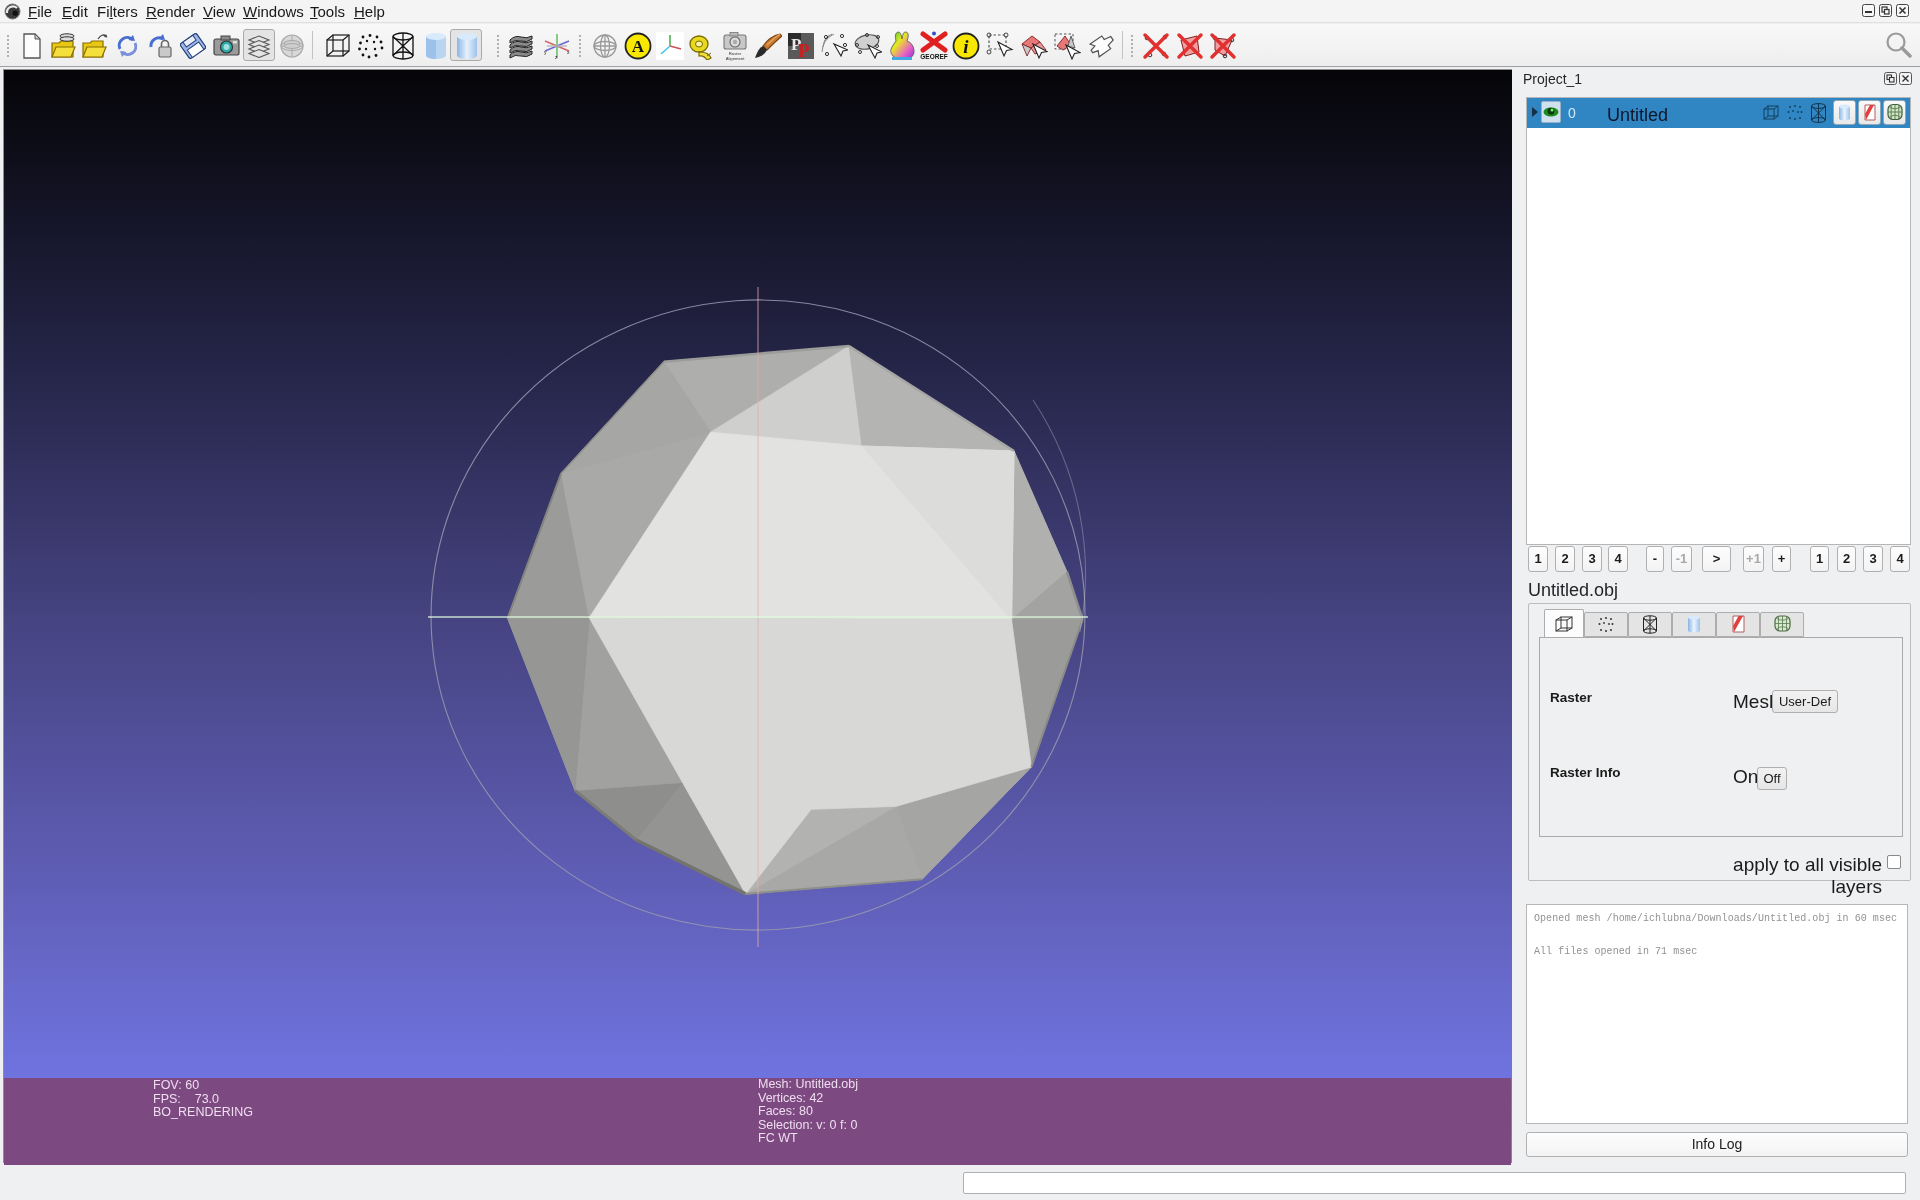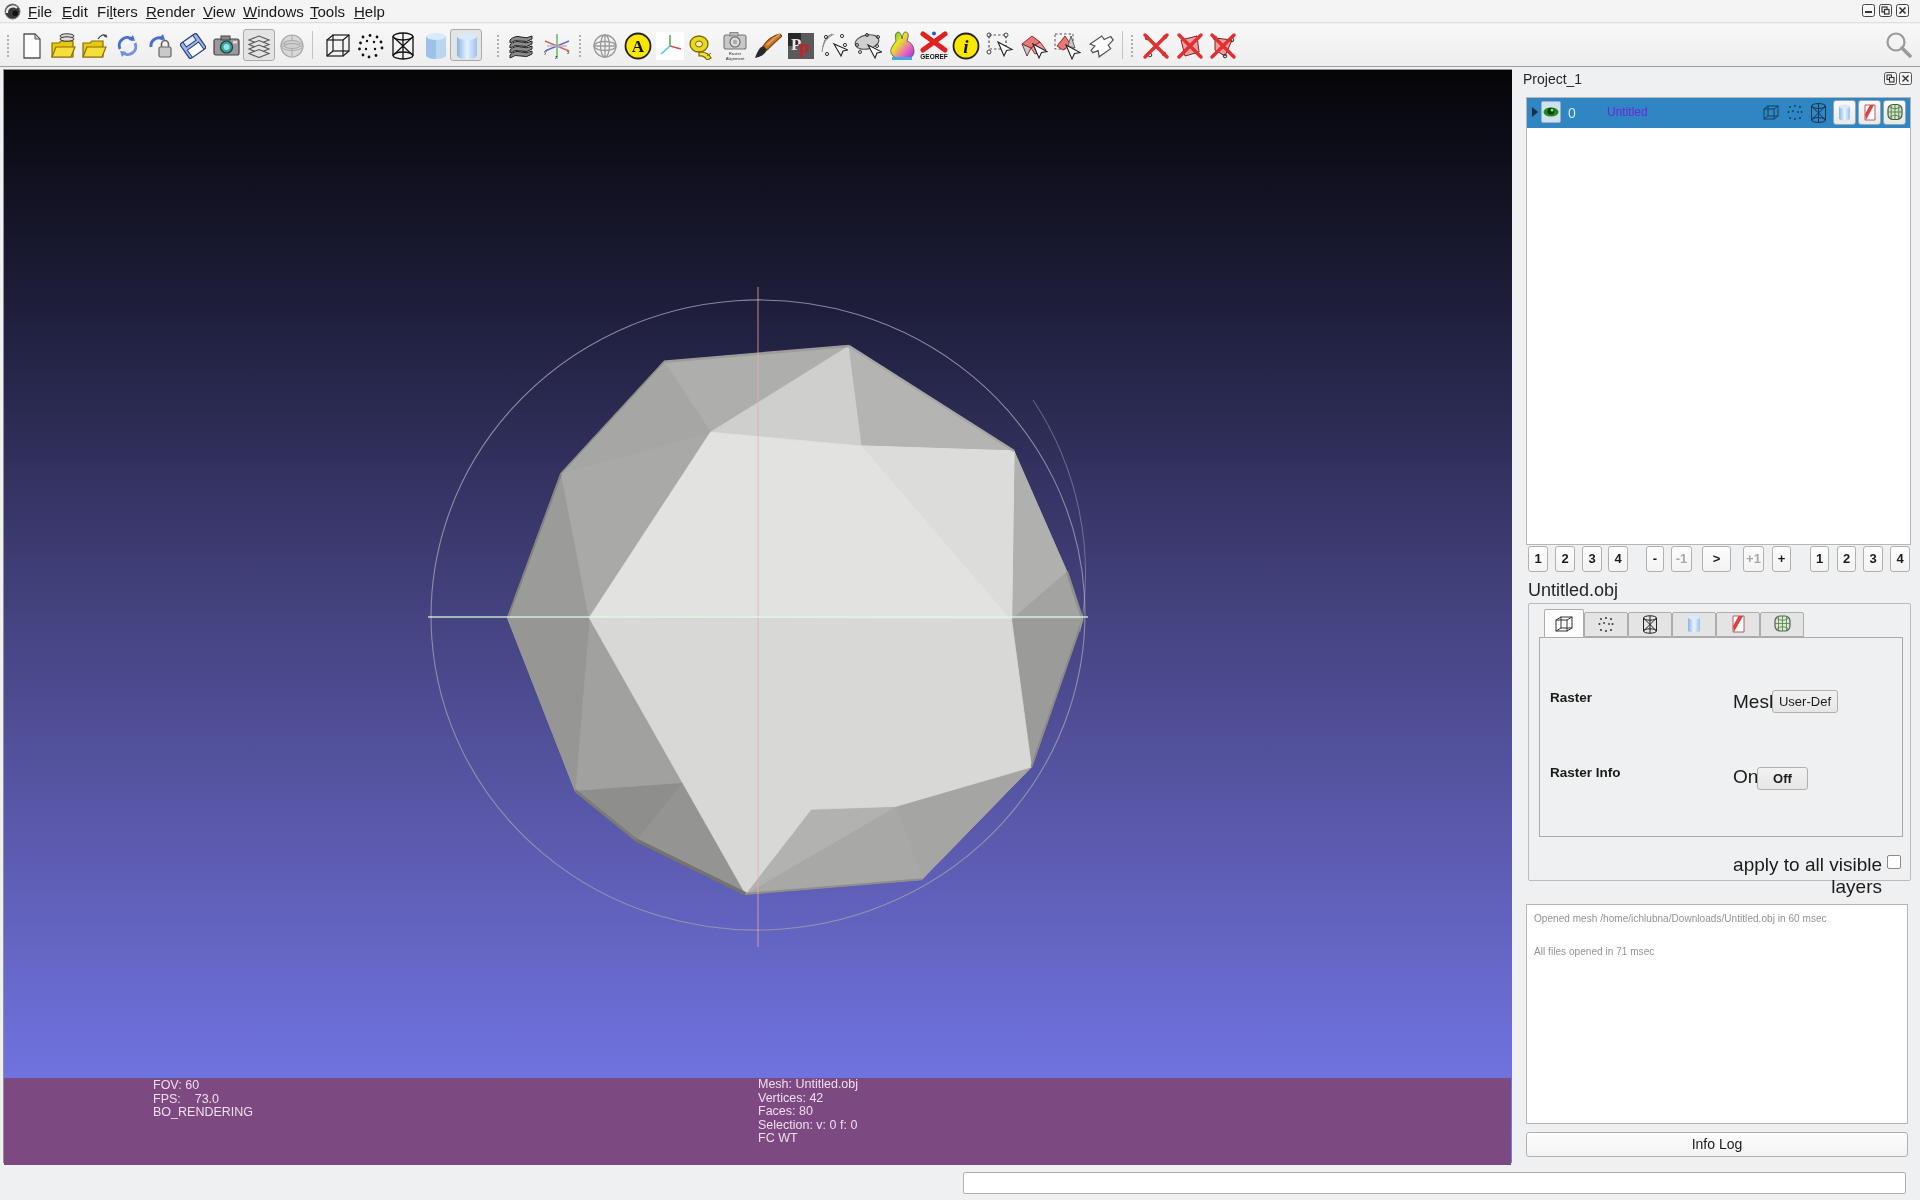--- a/index.html
+++ b/index.html
@@ -37,21 +37,21 @@
 #untlbl { position:absolute; left:1528px; top:580px; font-size:18px; color:#232629; }
 #groupbox { position:absolute; left:1528px; top:603px; width:383px; height:278px;
   border:1px solid #bcbcbc; border-radius:2px; }
 .tab { position:absolute; border:1px solid #adadad; background:#e8e8e8; }
 #pane { position:absolute; left:1539px; top:637px; width:364px; height:200px;
   border:1px solid #aaaaaa; background:#eff0f1; }
 .plbl { position:absolute; font-size:13.5px; font-weight:bold; color:#1b1b1b; }
 .ptxt { position:absolute; font-size:19px; color:#1b1b1b; }
 #logbox { position:absolute; left:1526px; top:904px; width:382px; height:220px;
   background:#ffffff; border:1px solid #b6b6b6; }
-.logline { position:absolute; font-family:Liberation Sans, sans-serif;
+.logline { position:absolute; font-family:Liberation Mono, monospace;
   font-size:10px; color:#929292; letter-spacing:0.05px; white-space:pre; }
 #statusbox { position:absolute; left:963px; top:1172px; width:943px; height:22px;
   background:#ffffff; border:1px solid #b0b0b0; border-radius:2px; }
 </style>
 </head>
 <body>
 <div id="menubar">
   <svg class="abs" style="left:4px;top:3px" width="17" height="17" viewBox="0 0 17 17">
     <circle cx="8.5" cy="8.5" r="7.5" fill="#3a3a3a"></circle>
     <circle cx="8.5" cy="8.5" r="7.5" fill="none" stroke="#777" stroke-width="1"></circle>
@@ -426,21 +426,21 @@
 <svg class="abs" style="left:1531px;top:106px" width="8" height="12" viewBox="0 0 8 12">
     <path d="M1 1 L7 6 L1 11 z" fill="#17303f"></path>
   </svg>
 <div class="abs" style="left:1541px;top:101px;width:20px;height:22px;background:#cfe0ee;border:1px solid #9ab0c4;border-radius:2px"></div>
 <svg class="abs" style="left:1543px;top:105px" width="16" height="14" viewBox="0 0 16 14">
     <ellipse cx="8" cy="7" rx="7.5" ry="4.6" fill="#1e8a1e"></ellipse>
     <circle cx="8" cy="6.2" r="3.4" fill="#0a3a0a"></circle>
     <circle cx="9" cy="5" r="1.5" fill="#7af07a"></circle>
   </svg>
 <div class="abs" style="left:1568px;top:105px;font-size:14px;color:#d2e9f8">0</div>
-<div class="abs" style="left:1607px;top:105px;font-size:12px;color:#6d28d9">Untitled</div>
+<div class="abs" style="left:1607px;top:105px;font-size:18px;color:#0f172a">Untitled</div>
 <svg class="abs" style="left:1762px;top:104px" width="18" height="18" viewBox="0 0 18 18">
     <g fill="none" stroke="#12405f" stroke-width="1">
       <rect x="2" y="5" width="10" height="10"></rect>
       <rect x="6" y="2" width="10" height="10"></rect>
       <path d="M2 5 L6 2 M12 5 L16 2 M2 15 L6 12 M12 15 L16 12"></path>
     </g>
   </svg>
 <svg class="abs" style="left:1786px;top:104px" width="18" height="18" viewBox="0 0 18 18">
     <g fill="#12405f">
       <circle cx="4" cy="3" r="1"></circle>
@@ -551,21 +551,21 @@
 <svg class="abs" style="left:1774px;top:614px" width="17" height="19" viewBox="0 0 17 19">
     <rect x="1" y="2" width="15" height="15" rx="5" fill="#d8e8cc" stroke="#4a6a44" stroke-width="1.2"></rect>
     <path d="M8.5 2 v15 M1 9.5 h15 M3 4.5 q5.5 3.5 11 0 M3 14.5 q5.5-3.5 11 0 M4.5 2.5 v14 M12.5 2.5 v14" fill="none" stroke="#5a7a54" stroke-width="0.8"></path>
   </svg>
 <div id="pane"></div>
 <div class="plbl" style="left:1550px;top:690px">Raster</div>
 <div class="ptxt" style="left:1733px;top:691px">Mesh</div>
 <div class="btn" style="left:1772px;top:690px;width:66px;height:23px;line-height:21px;font-weight:normal;background:linear-gradient(#f2f2f2,#e6e6e6);">User-Def</div>
 <div class="plbl" style="left:1550px;top:765px">Raster Info</div>
 <div class="ptxt" style="left:1733px;top:766px">On</div>
-<div class="btn" style="left:1757px;top:767px;width:51px;height:23px;line-height:21px;font-weight:bold;background:linear-gradient(#f2f2f2,#e6e6e6);">Off</div>
+<div class="btn" style="left:1757px;top:767px;width:30px;height:23px;line-height:21px;font-weight:normal;background:linear-gradient(#f2f2f2,#e6e6e6);">Off</div>
 <div class="ptxt" style="left:1700px;top:854px;width:182px;text-align:right">apply to all visible layers</div>
 <div class="abs" style="left:1887px;top:855px;width:14px;height:14px;background:#fff;border:1px solid #8a8a8a;border-radius:2px"></div>
 <div id="logbox">
   <div class="logline" style="left:7px;top:8px">Opened mesh /home/ichlubna/Downloads/Untitled.obj in 60 msec</div>
   <div class="logline" style="left:7px;top:41px">All files opened in 71 msec</div>
 </div>
 <div class="btn" style="left:1526px;top:1132px;width:382px;height:25px;line-height:23px;font-weight:normal;font-size:14px">Info Log</div>
 <div id="statusbox"></div>
 
 </body></html>

